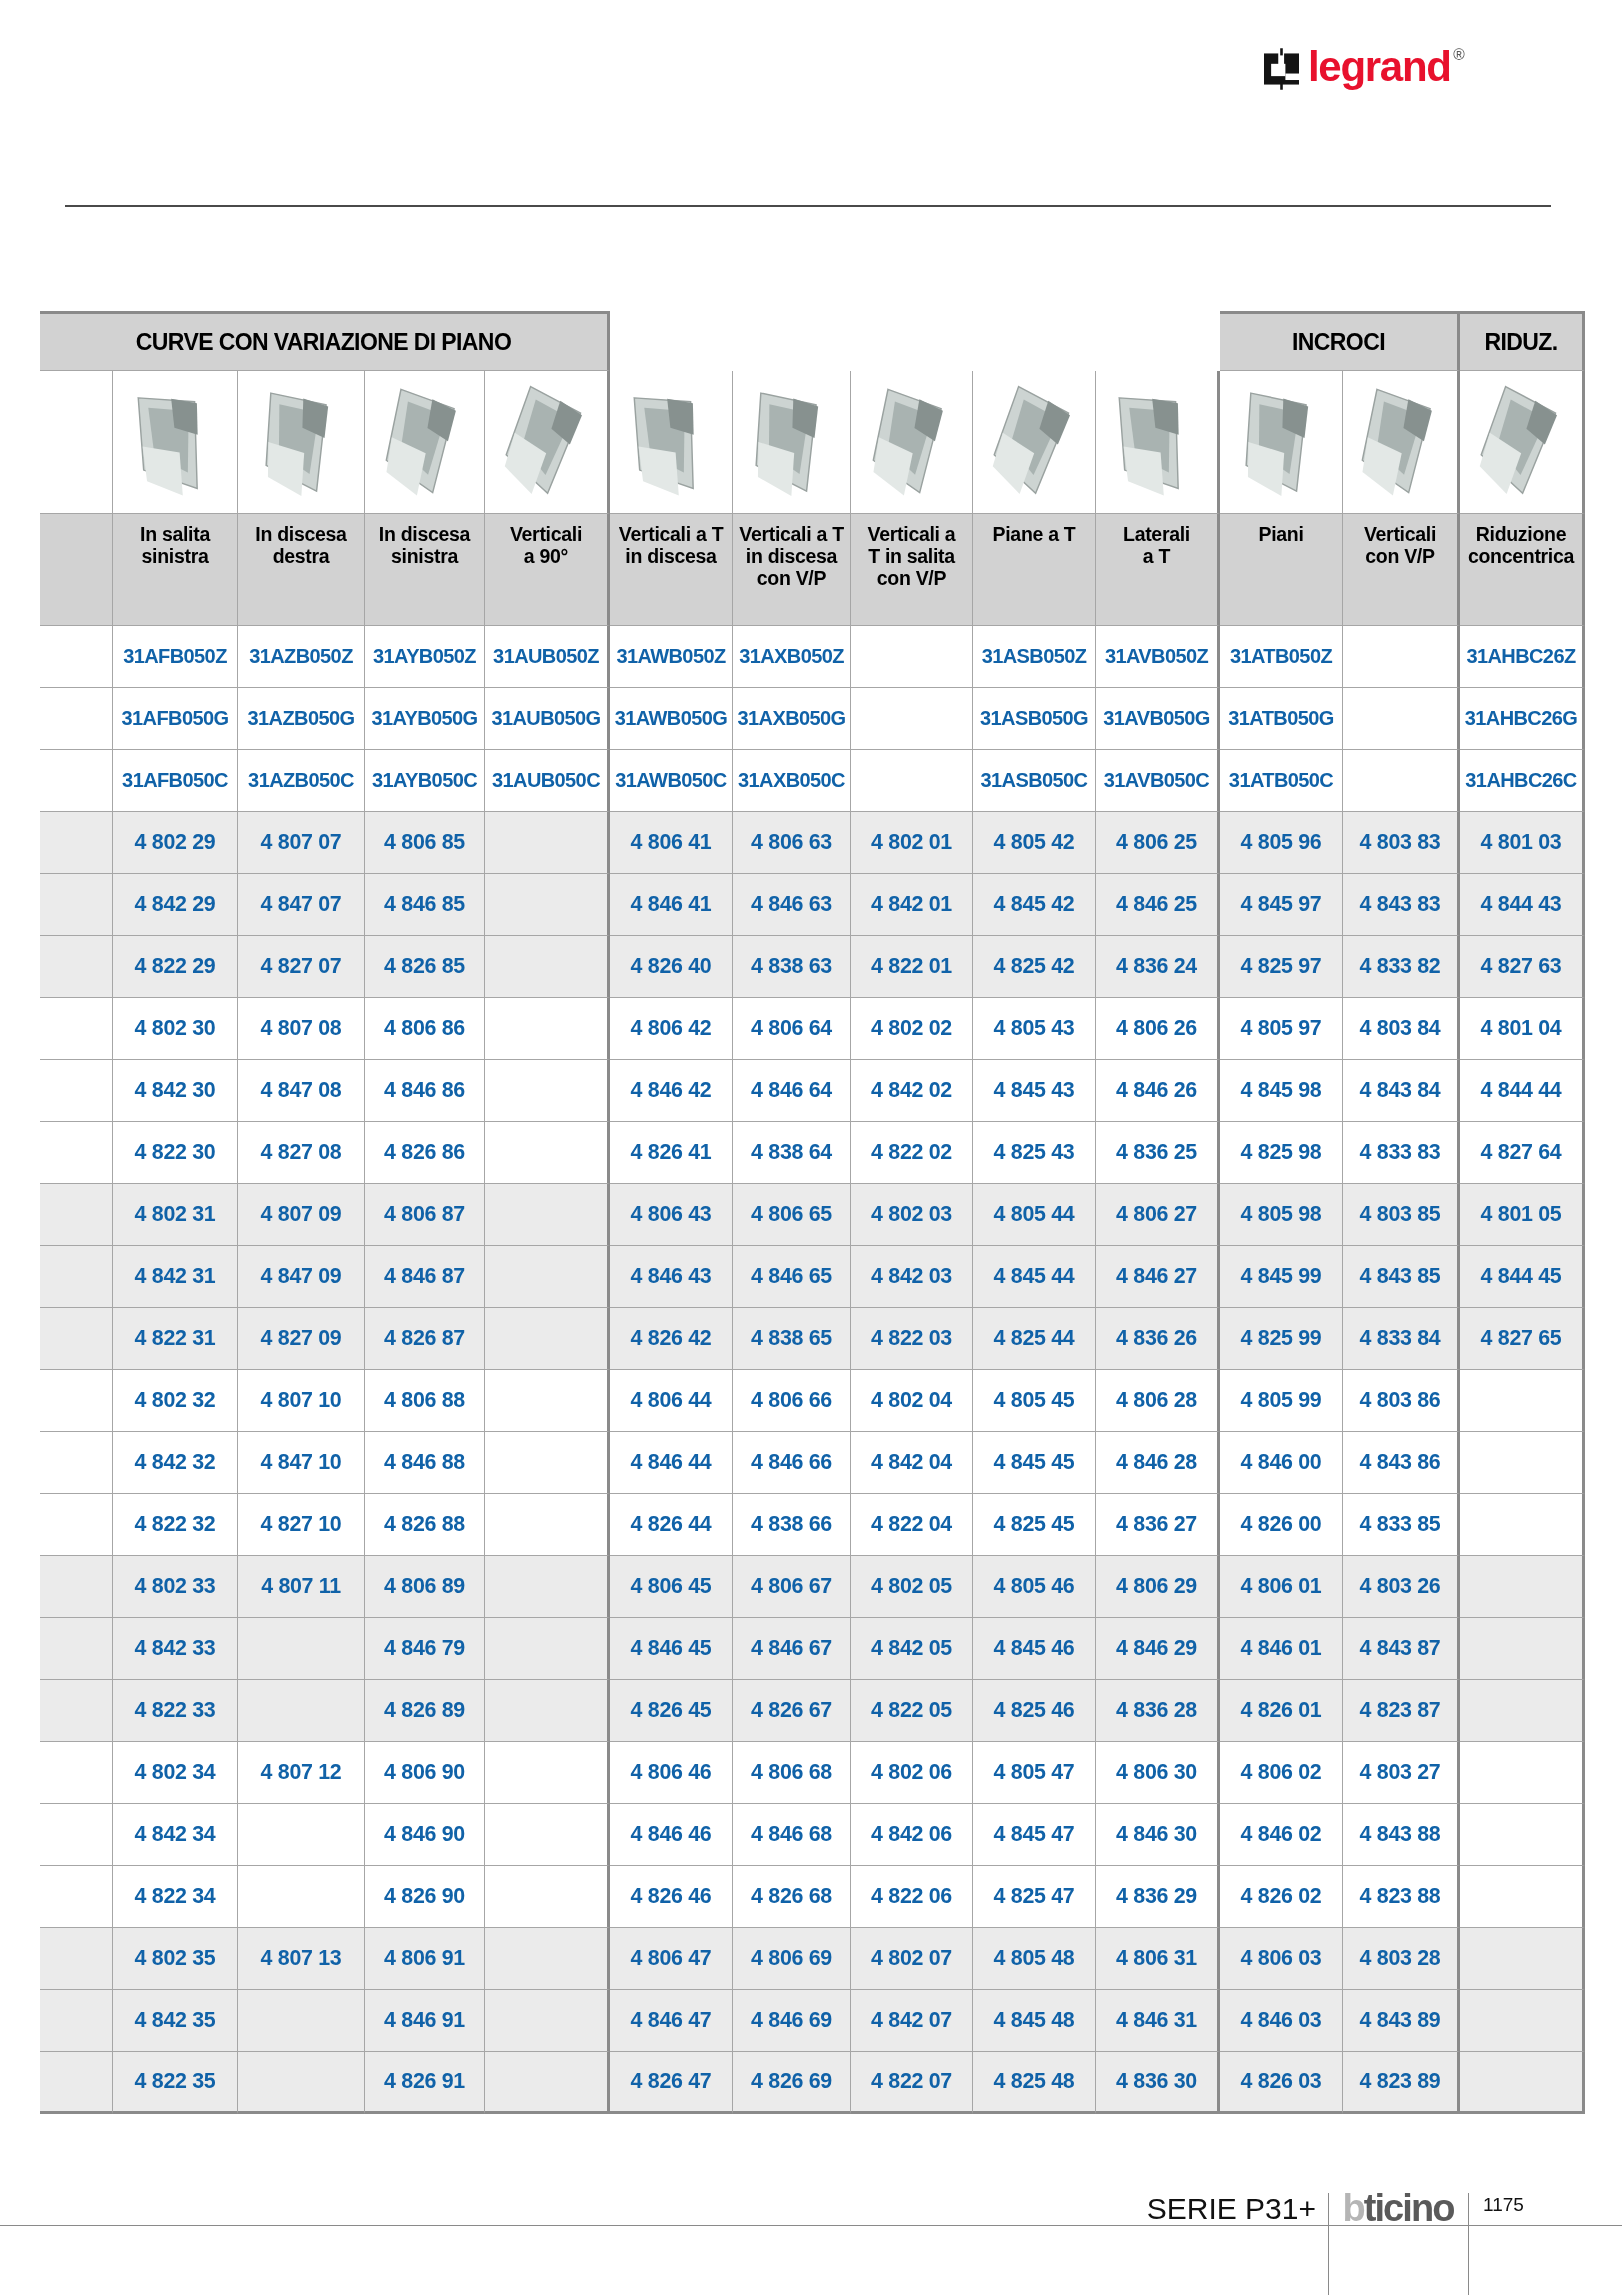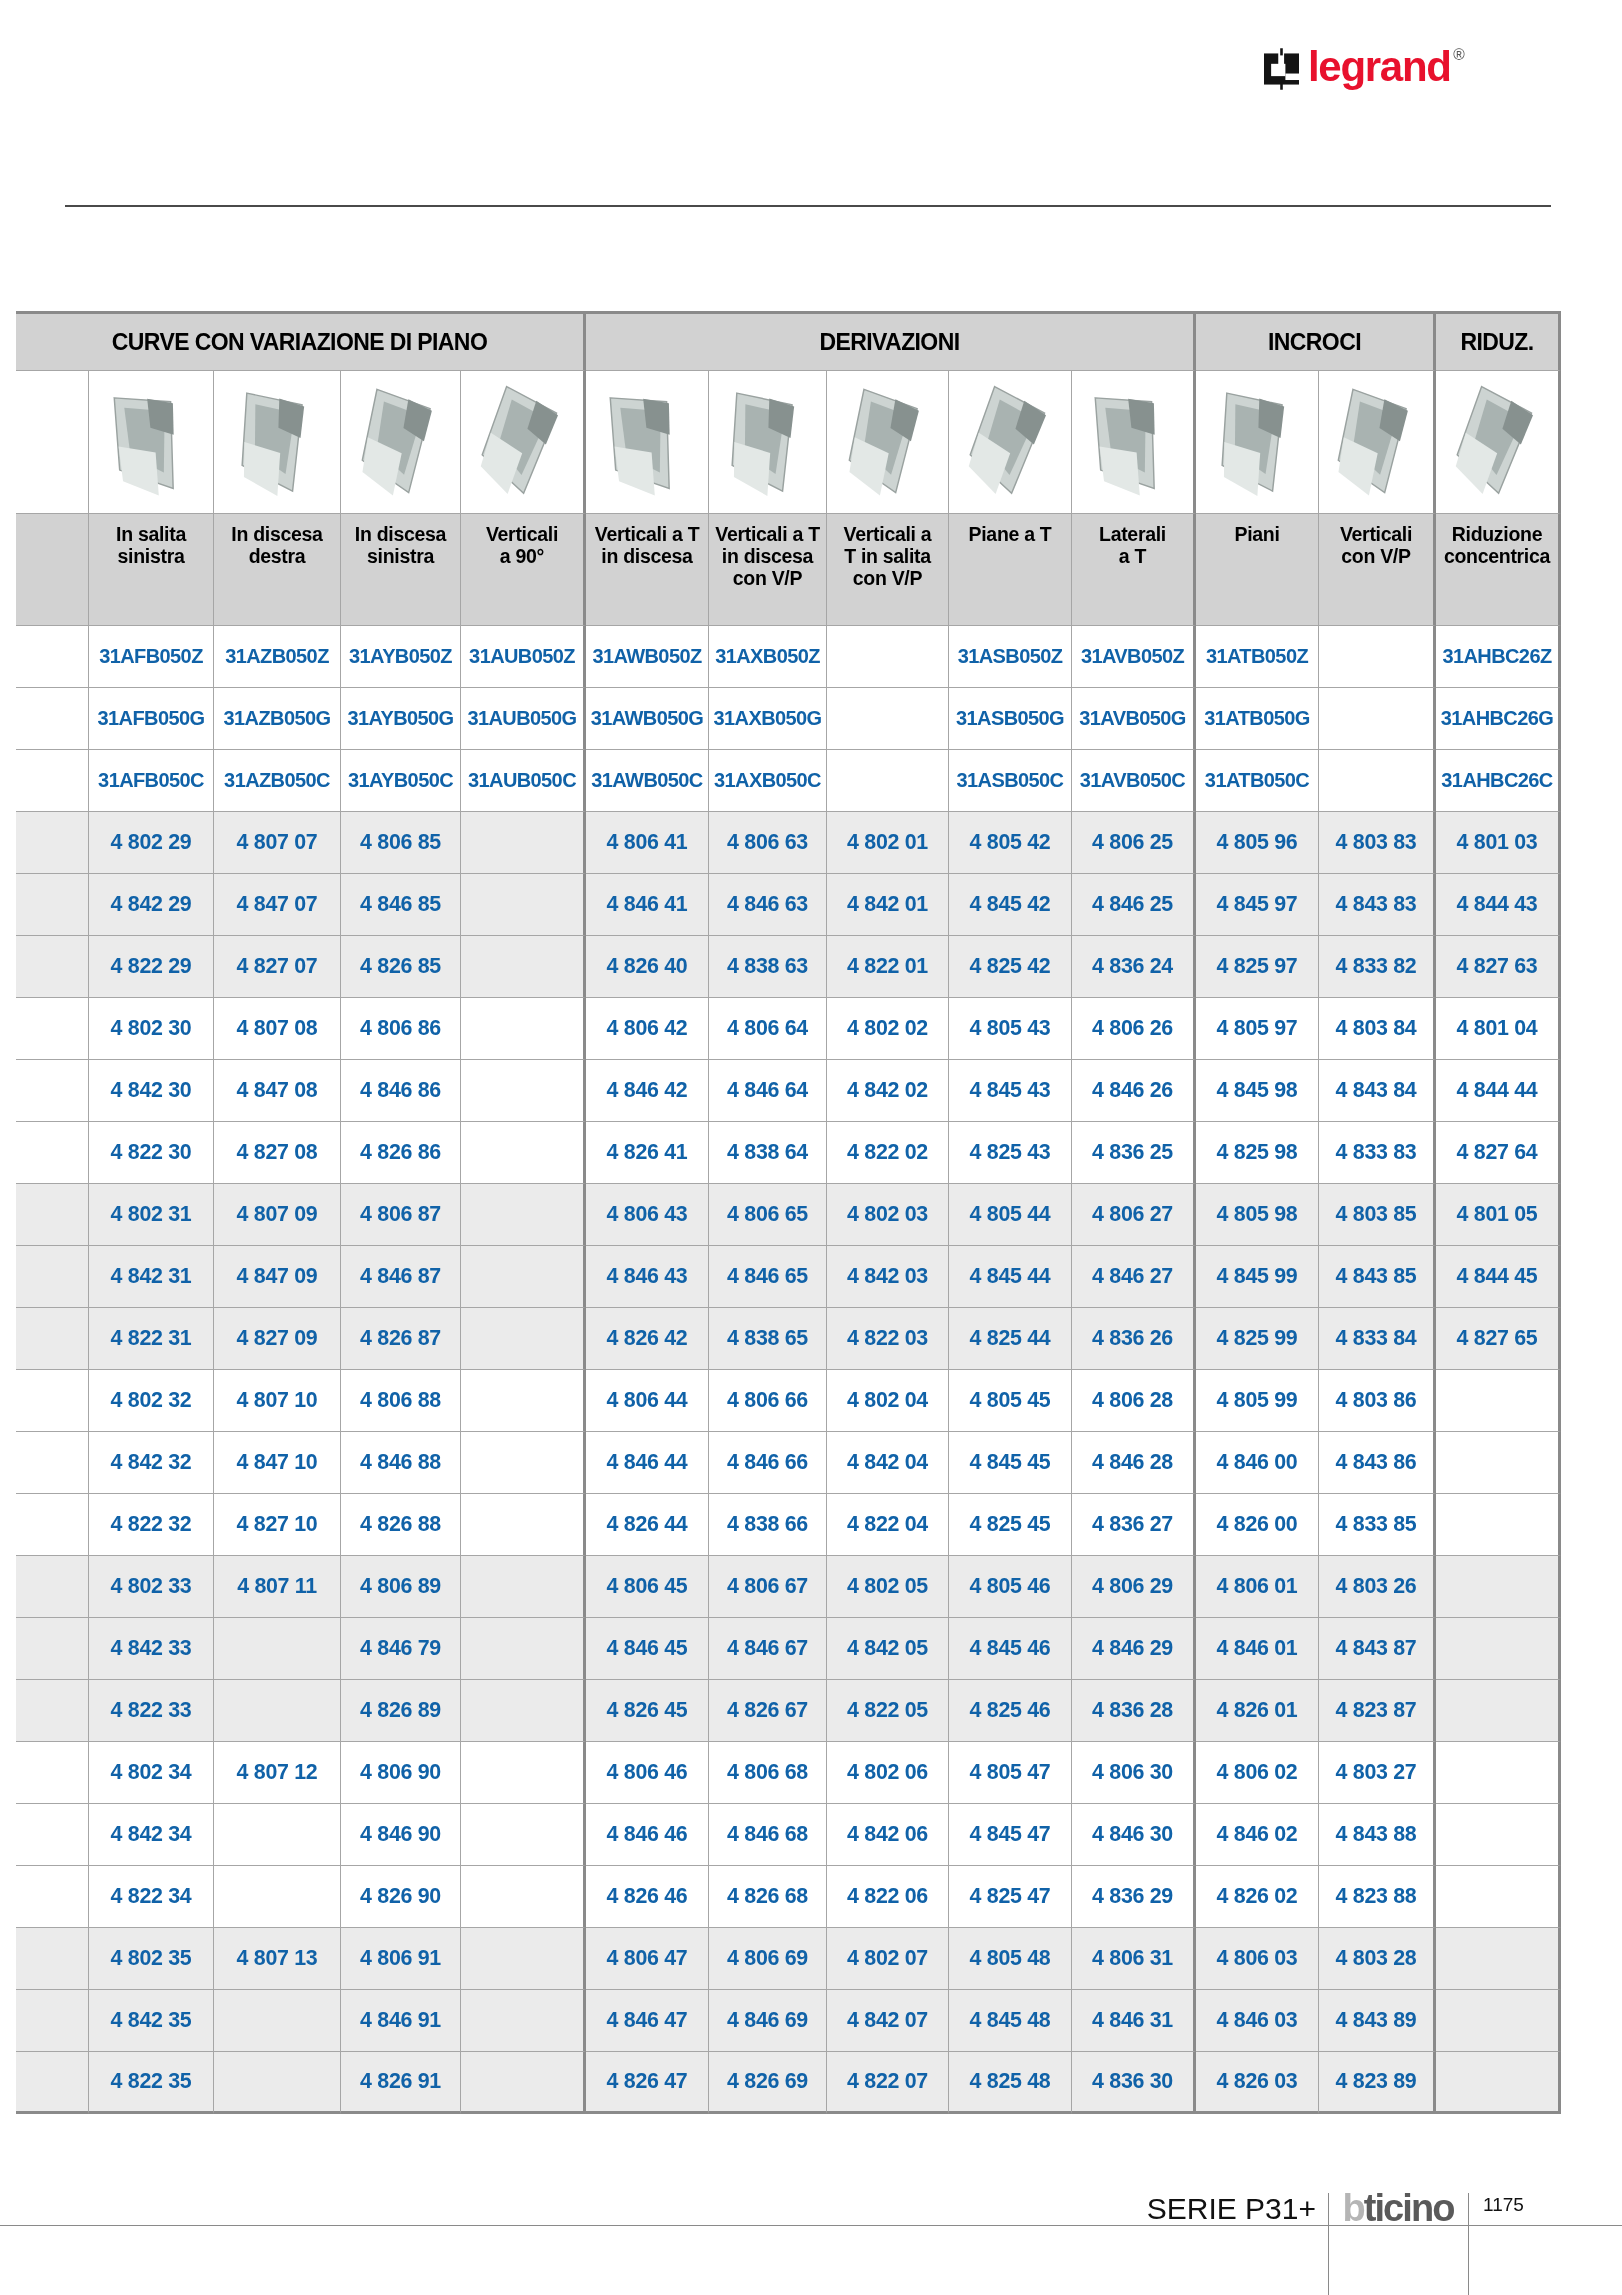--- a/index.html
+++ b/index.html
@@ -6,24 +6,24 @@
   .page{position:relative;width:1623px;height:2295px;background:#ffffff;overflow:hidden;
         font-family:"Liberation Sans",sans-serif;}
   
   .logo{position:absolute;top:47px;left:1264px;display:flex;align-items:flex-start;}
   .logo-mark{margin-top:1.3px;}
   .logo-word{font-size:42px;font-weight:bold;letter-spacing:-1.3px;color:#e8112d;line-height:40px;margin-left:9px;}
   .logo-reg{font-size:15.6px;color:#555;margin-left:2.6px;line-height:15.6px;}
   
   .top-rule{position:absolute;left:65px;top:205px;width:1486px;height:1.9px;background:#4a4a4a;}
   
-  .grid{position:absolute;left:16px;top:311px;width:1545px;
+  .grid{position:absolute;left:0;top:311px;width:1545px;
         display:grid;
         grid-template-columns:73px 125px 127px 120px 125px 123px 118px 122px 123px 124px 123px 117px 125px;
-        grid-template-rows:60px 143px 112px repeat(24,62px);}
+        grid-template-rows:60px 143px 112px repeat(24,62px);padding-left:40px;}
   .cell{box-sizing:border-box;border-right:1.3px solid #a6a6a6;border-bottom:1.3px solid #a6a6a6;
         display:flex;align-items:center;justify-content:center;overflow:hidden;}
   .c4,.c9,.c11,.c12{border-right:3.2px solid #8a8a8a;}
   
   .sec{background:#d2d2d2;border-top:3.9px solid #8a8a8a;border-right:3.2px solid #8a8a8a;
        font-weight:bold;font-size:23px;letter-spacing:-0.6px;color:#000;}
   .sec1{grid-column:1/span 5;}
   .sec2{grid-column:6/span 5;}
   .sec3{grid-column:11/span 2;}
   .sec4{grid-column:13/span 1;}
@@ -69,21 +69,20 @@
     </span>
     <span class="logo-word">legrand</span>
     <span class="logo-reg">®</span>
   </div>
 
   <div class="top-rule"></div>
 
   <div class="grid" id="grid">
 
     <div class="cell sec sec1">CURVE CON VARIAZIONE DI PIANO</div>
-    <div class="cell sec sec2">DERIVAZIONI</div>
     <div class="cell sec sec3">INCROCI</div>
     <div class="cell sec sec4">RIDUZ.</div>
 
     <div class="cell img mg"></div>
     <div class="cell img c1">
         <svg viewBox="0 0 100 130">
           <g transform="rotate(-12 50 65)">
             <polygon points="22,12 78,28 62,116 12,86" fill="#cdd4d2" stroke="#9aa2a0" stroke-width="1.5"></polygon>
             <polygon points="30,24 70,36 56,98 26,74" fill="#a9b3b1"></polygon>
             <polygon points="16,62 52,76 46,120 13,98" fill="#e3e8e6"></polygon>

